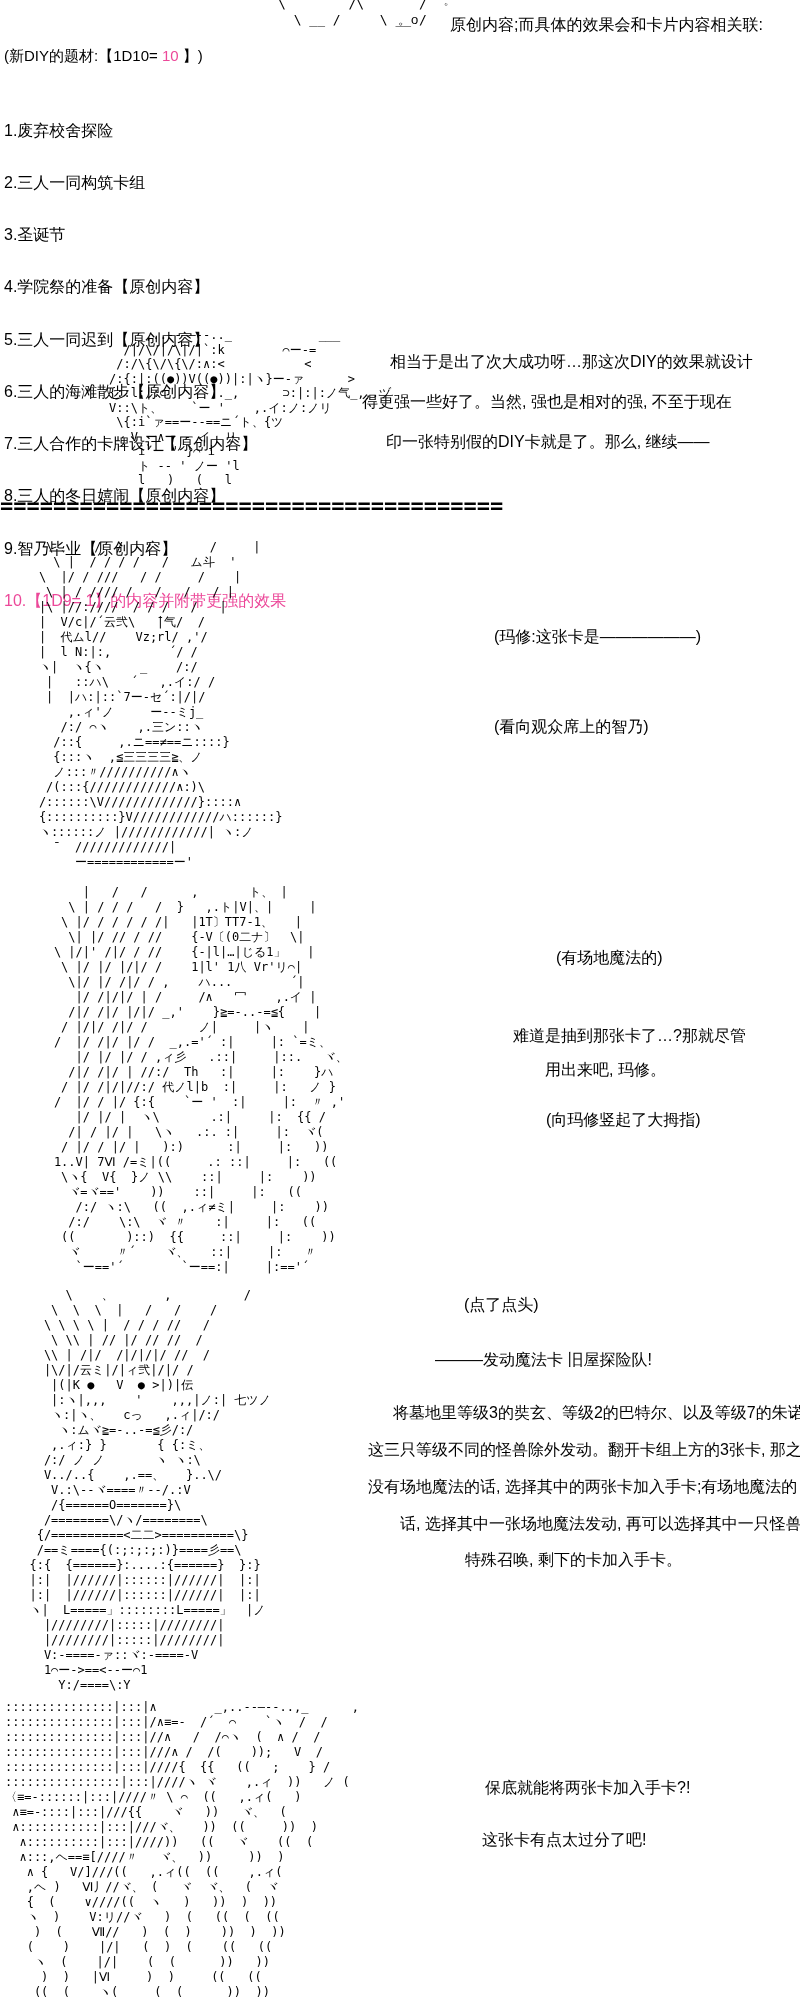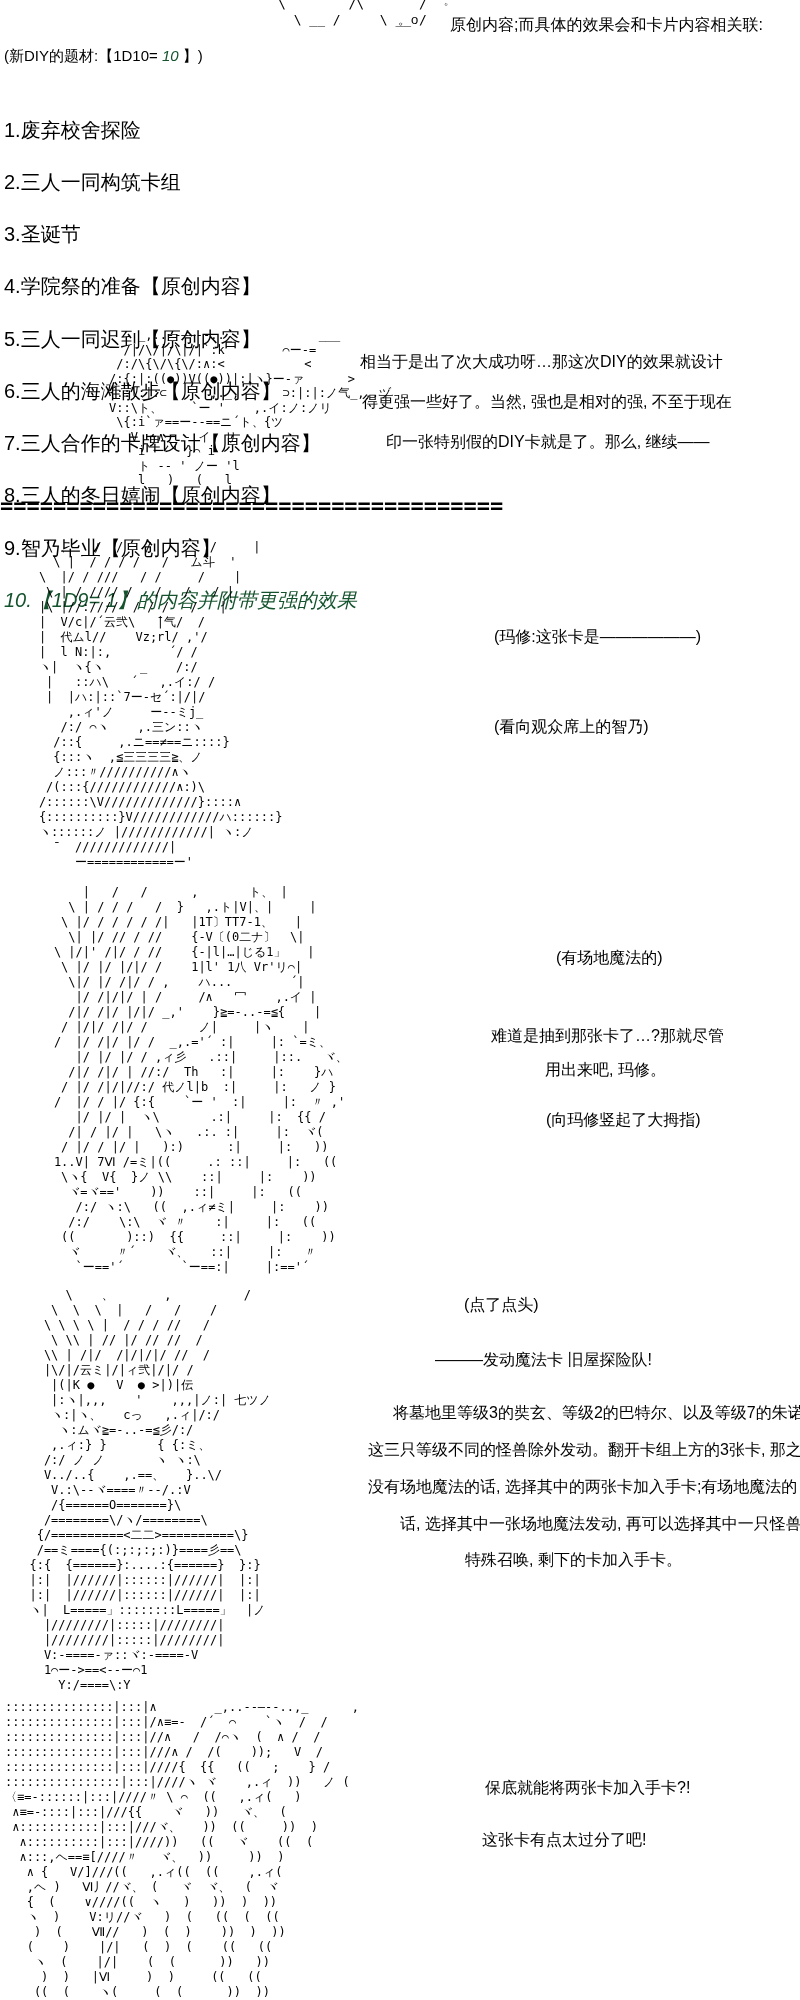--- a/index.html
+++ b/index.html
@@ -2,22 +2,22 @@
 <html><head>
 <meta charset="utf-8">
 <style>
   html,body{margin:0;padding:0;background:#ffffff;}
   .page{position:relative;width:800px;height:2000px;background:#ffffff;color:#000;overflow:hidden;}
   .txt{position:absolute;white-space:pre;font-family:"Liberation Sans","DejaVu Sans",sans-serif;font-size:16px;line-height:1.2;color:#000;}
   .sm{font-size:15px;}
   .aa{position:absolute;margin:0;white-space:pre;font-family:"DejaVu Sans Mono",monospace;font-size:12px;line-height:15px;color:#000;}
   .aa-chibi{font-size:12px;line-height:14.5px;}
   .aa-frag{font-size:13px;line-height:16px;}
-  .list{position:absolute;font-family:"Liberation Sans","DejaVu Sans",sans-serif;font-size:20px;line-height:17.4px;white-space:pre;color:#000;}
-  .red{color:#14532d;font-style:italic;}
+  .list{position:absolute;font-family:"Liberation Sans","DejaVu Sans",sans-serif;font-size:16px;line-height:17.4px;white-space:pre;color:#000;}
+  .red{color:#ec4899;}
   .sep{position:absolute;margin:0;white-space:pre;font-family:"DejaVu Sans Mono",monospace;font-weight:bold;font-size:22px;line-height:20px;color:#000;}
 </style>
 </head>
 <body>
 
 <div class="page">
 
   <pre class="aa aa-frag" style="left:278px;top:-4px;">\        /\       /
   \ __ /     \ __ /</pre>
   <div class="txt" style="left:398px;top:12px;font-size:13px;">。o</div>
@@ -44,21 +44,21 @@
        /|/\/|/\|/|`:k        ⌒ー-=
       /:/\{\/\{\/:∧:&lt;           &lt;
      /:{:|:((●))V((●))|:|ヽ}ー-ァ      &gt;
      {::l:|:⊂      ,._,      ⊃:|:|:ノ气_,,.ヅ
      V::\ト、    `ー '    ,.イ:ノ:ノリ
       \{:i`ァ==ー--==ニ´ト、{ツ
         V ー∧ー - イ  リ
          i`ー ' }⌒ i
          ト -- ' ノー 'l
          l   )   (   l</pre>
-  <div class="txt" style="left:360px;top:352px;">相当于是出了次大成功呀…那这次DIY的效果就设计</div>
+  <div class="txt" style="left:390px;top:352px;">相当于是出了次大成功呀…那这次DIY的效果就设计</div>
   <div class="txt" style="left:362px;top:392px;">得更强一些好了。当然, 强也是相对的强, 不至于现在</div>
   <div class="txt" style="left:360px;top:432px;margin-left:26px;">印一张特别假的DIY卡就是了。那么, 继续——</div>
 
   <pre class="sep" style="left:0px;top:496px;">======================================</pre>
 
   <pre class="aa" style="left:10px;top:540px;">     \ 、   /  /   /        /     |
       \ |  / / / /   /   ム斗  '
     \  |/ / ///   / /     /    |
      \ | / //// /   /   /   / |
     |\ |//:////  / / /   /   |
@@ -102,21 +102,21 @@
      / |/ / |/ |   ):)      :|     |:   ))
     1..V| 7Ⅵ /=ミ|((     .: ::|     |:   ((
      \ヽ{  V{  }ノ \\    ::|     |:    ))
       ヾ=ヾ=='    ))    ::|     |:   ((
        /:/ ヽ:\   ((  ,.ィ≠ミ|     |:    ))
       /:/    \:\  ヾ 〃    :|     |:   ((
      ((       )::)  {{     ::|     |:    ))
       ヾ     〃´    ヾ、   ::|     |:   〃
        `ー=='´        `ー==:|     |:=='´</pre>
   <div class="txt" style="left:556px;top:948px;">(有场地魔法的)</div>
-  <div class="txt" style="left:491px;top:1026px;">难道是抽到那张卡了…?那就尽管</div>
+  <div class="txt" style="left:513px;top:1026px;">难道是抽到那张卡了…?那就尽管</div>
   <div class="txt" style="left:513px;top:1060px;margin-left:32px;">用出来吧, 玛修。</div>
   <div class="txt" style="left:546px;top:1110px;">(向玛修竖起了大拇指)</div>
 
   <pre class="aa" style="left:15px;top:1288px;">       \    、       ,          /
      \  \  \  |   /   /    /
     \ \ \ \ |  / / / //   /
      \ \\ | // |/ // //  /
     \\ | /|/  /|/|/|/ //  /
     |\/|/云ミ|/|ィ弐|/|/ /
      |(|K ●   V  ● &gt;|)|伝

